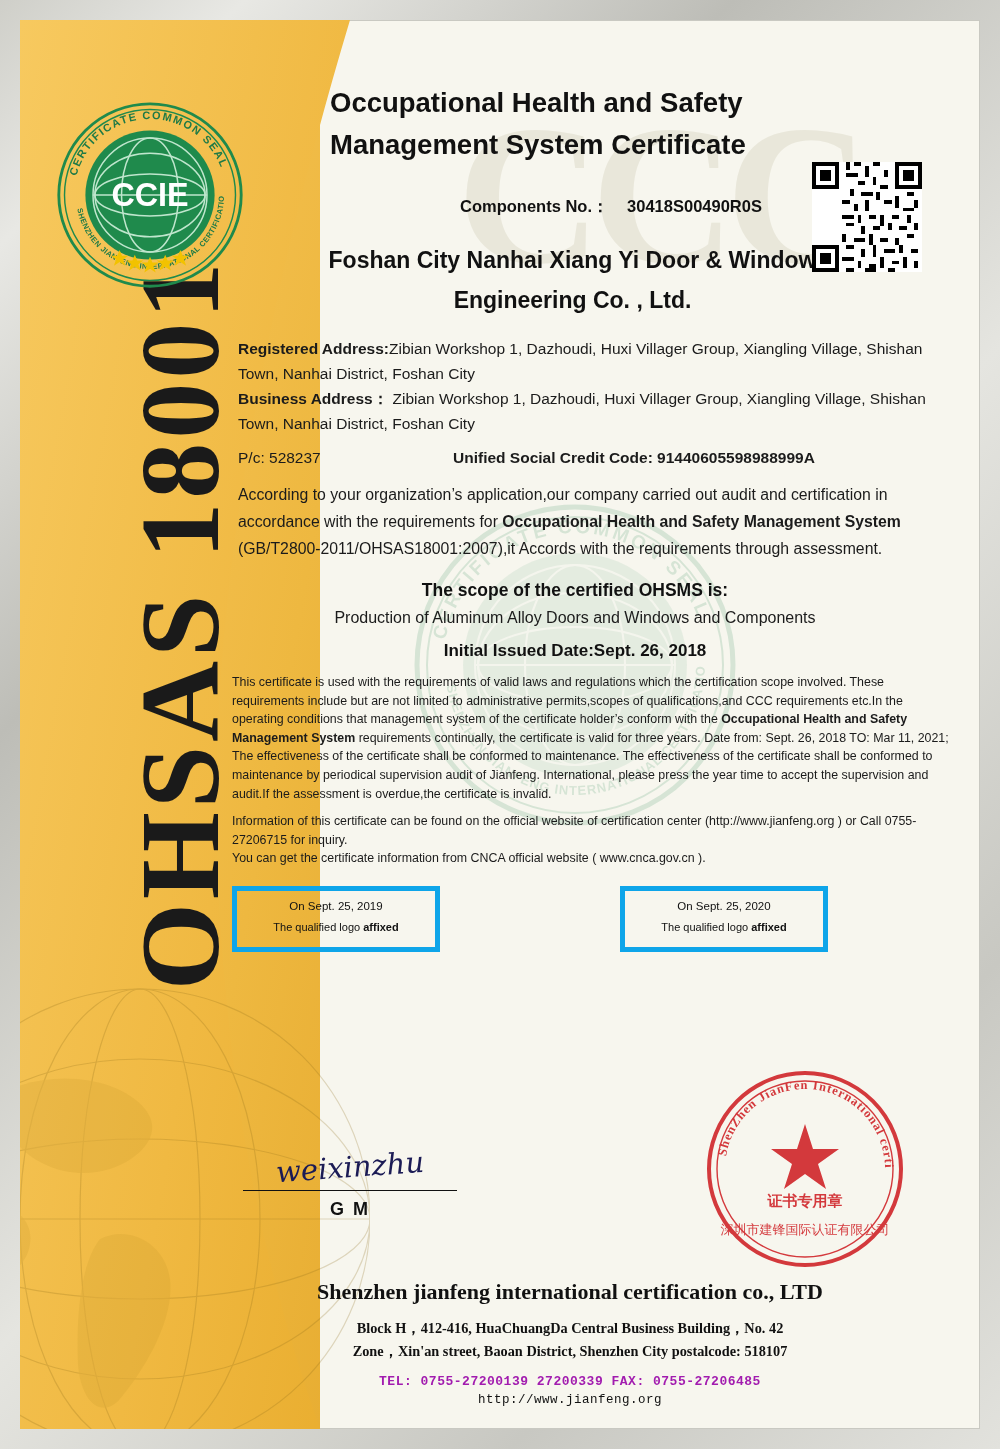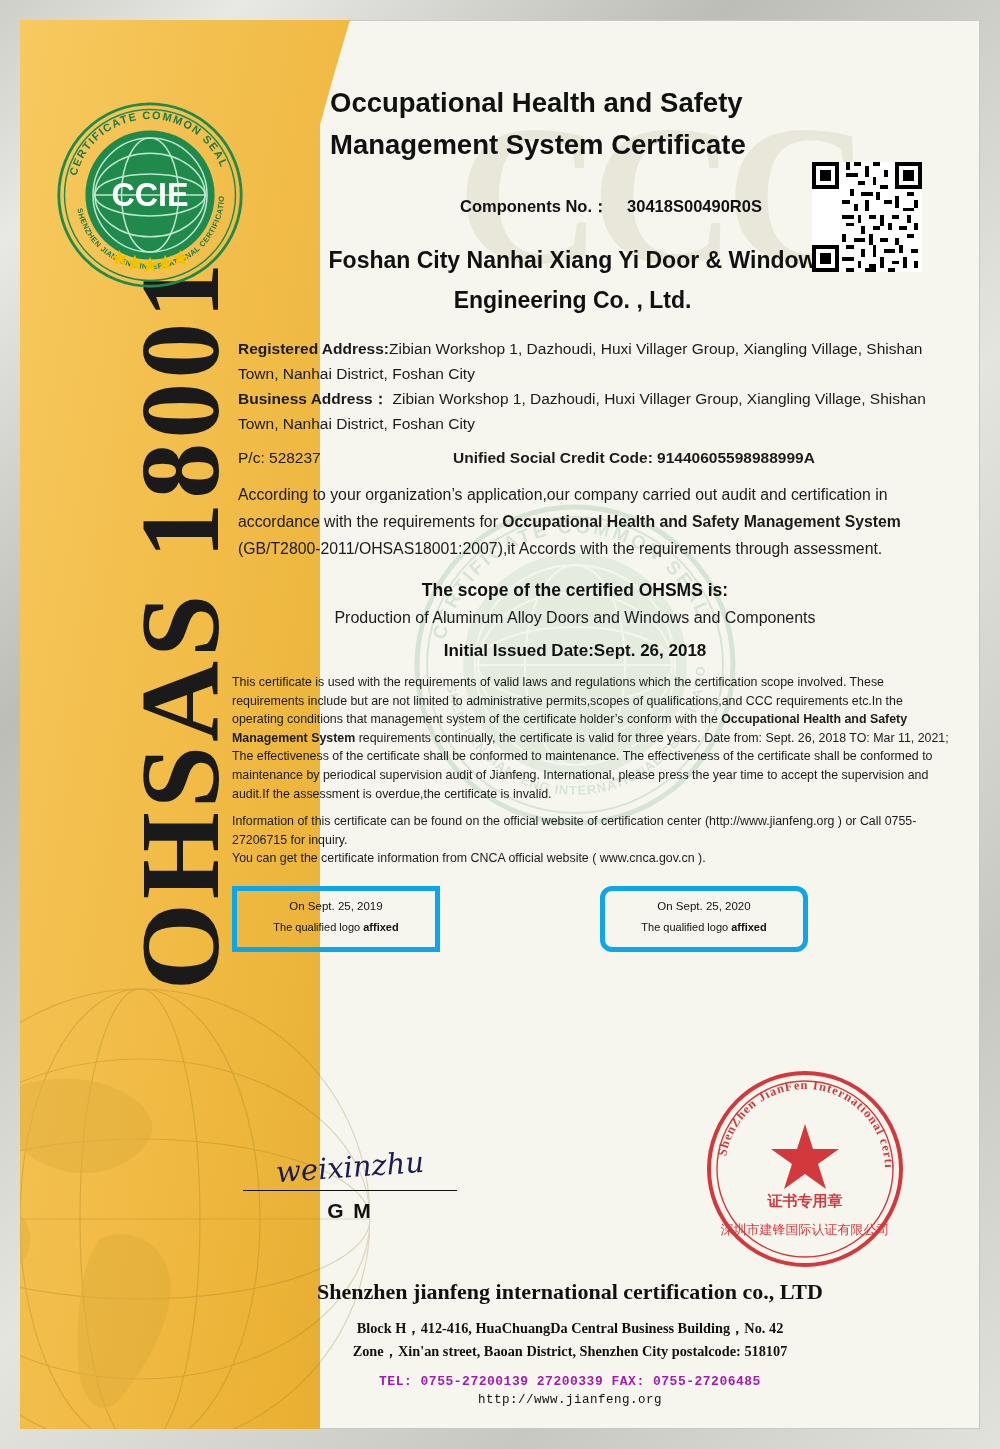--- a/index.html
+++ b/index.html
@@ -127,35 +127,35 @@
   .stamps{
     position:relative;z-index:3;margin:18px 0 0 0;height:58px;
   }
   .stampbox{
     position:absolute;width:198px;height:56px;border:5px solid #0ea5e9;
     text-align:center;font-size:11.5px;color:#111;background:transparent;
   }
   .stampbox .l1{margin-top:9px;}
   .stampbox .l2{margin-top:9px;font-size:11px;}
   .stampbox.a{left:22px;}
-  .stampbox.b{left:390px;border-radius:12px;}
+  .stampbox.b{left:410px;}
 
   .redseal{
     position:absolute;right:72px;top:1046px;width:206px;height:206px;z-index:5;
   }
 
   .sig{
     position:absolute;left:215px;top:1130px;width:230px;z-index:4;text-align:center;
   }
   .sig .script{
     font-family:"DejaVu Serif", serif;font-style:italic;font-size:29px;color:#1b1b55;
     transform:rotate(-4deg);display:block;
   }
   .sig .rule{border-bottom:1.6px solid #111;margin:6px 8px 0 8px;}
-  .sig .gm{font-size:21px;font-weight:700;letter-spacing:2px;margin-top:8px;color:#111;}
+  .sig .gm{font-size:18px;font-weight:700;letter-spacing:2px;margin-top:8px;color:#111;}
 
   .footer{
     position:absolute;left:150px;right:10px;bottom:22px;text-align:center;z-index:4;
   }
   .footer .f1{
     font-family:"Liberation Serif", serif;font-size:22px;font-weight:700;color:#111;
   }
   .footer .f2{
     font-family:"Liberation Serif", serif;font-size:14.3px;font-weight:700;color:#111;margin-top:12px;line-height:1.65;
   }

